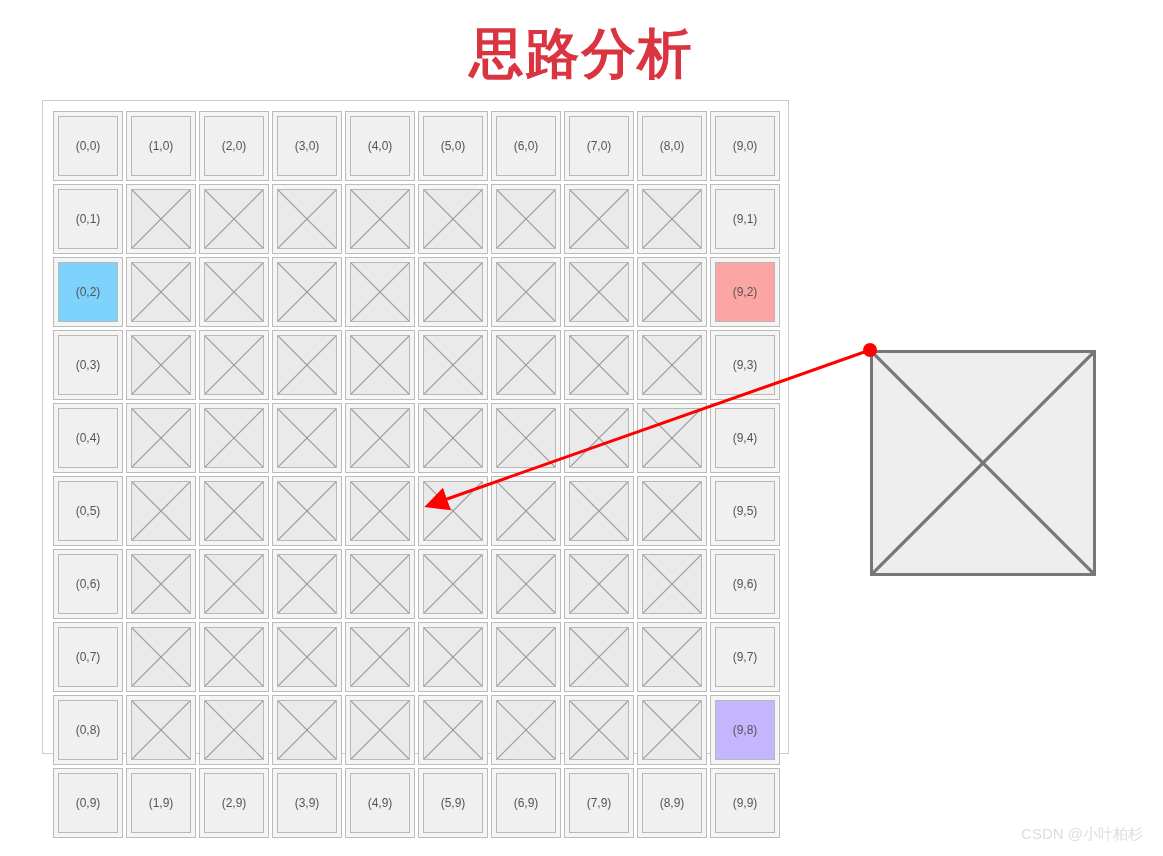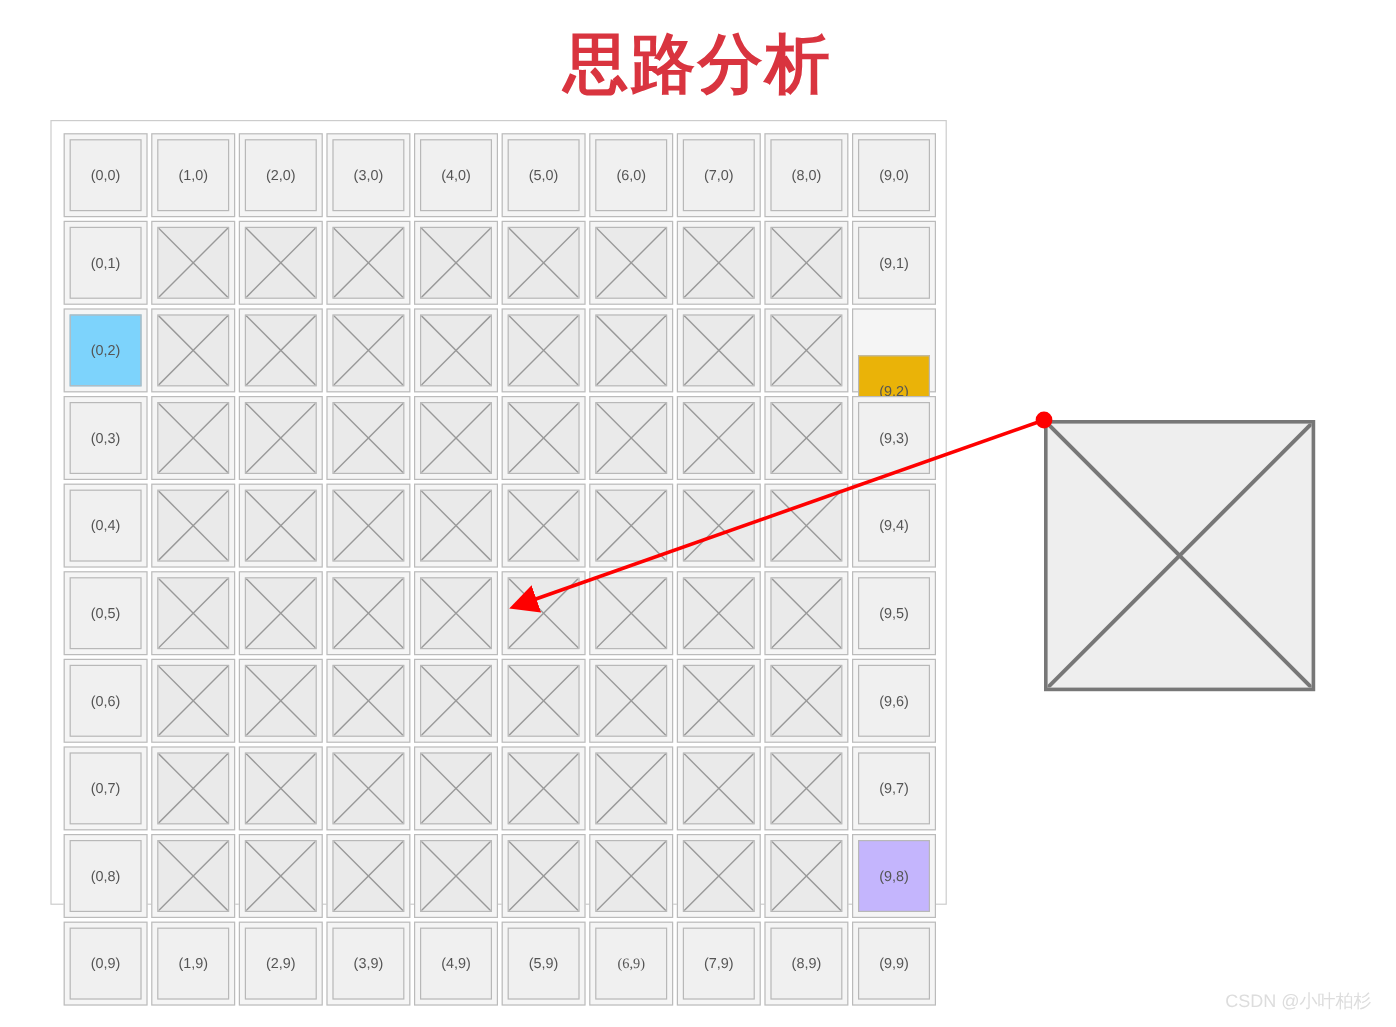--- a/index.html
+++ b/index.html
@@ -302,21 +302,21 @@
       </div>
       <div class="cell">
         <div class="inner">
           <svg viewBox="0 0 60 60" preserveAspectRatio="none">
             <line x1="0" y1="0" x2="60" y2="60" stroke="#999" stroke-width="1.2"></line>
             <line x1="60" y1="0" x2="0" y2="60" stroke="#999" stroke-width="1.2"></line>
           </svg>
         </div>
       </div>
       <div class="cell">
-        <div class="inner" style="background: #eab308; margin-top: 34px;">
+        <div class="inner" style="background: #fca5a5;">
           <span class="label">(9,2)</span>
         </div>
       </div>
       <div class="cell">
         <div class="inner" style="background: rgb(240, 240, 240);">
           <span class="label">(0,3)</span>
         </div>
       </div>
       <div class="cell">
         <div class="inner">
@@ -781,21 +781,21 @@
         <div class="inner" style="background: rgb(240, 240, 240);">
           <span class="label">(4,9)</span>
         </div>
       </div>
       <div class="cell">
         <div class="inner" style="background: rgb(240, 240, 240);">
           <span class="label">(5,9)</span>
         </div>
       </div>
       <div class="cell">
-        <div class="inner" style="background: rgb(240, 240, 240); font-family: Liberation Serif, serif;">
+        <div class="inner" style="background: rgb(240, 240, 240);">
           <span class="label">(6,9)</span>
         </div>
       </div>
       <div class="cell">
         <div class="inner" style="background: rgb(240, 240, 240);">
           <span class="label">(7,9)</span>
         </div>
       </div>
       <div class="cell">
         <div class="inner" style="background: rgb(240, 240, 240);">

